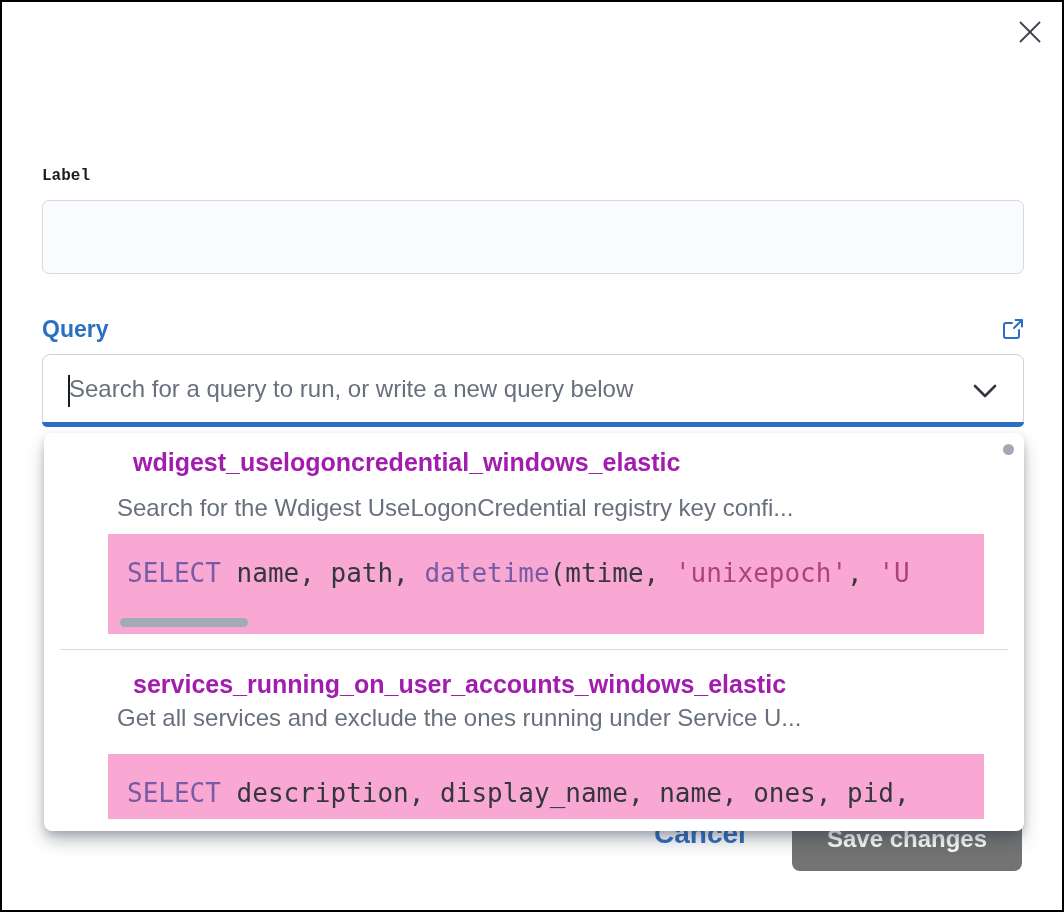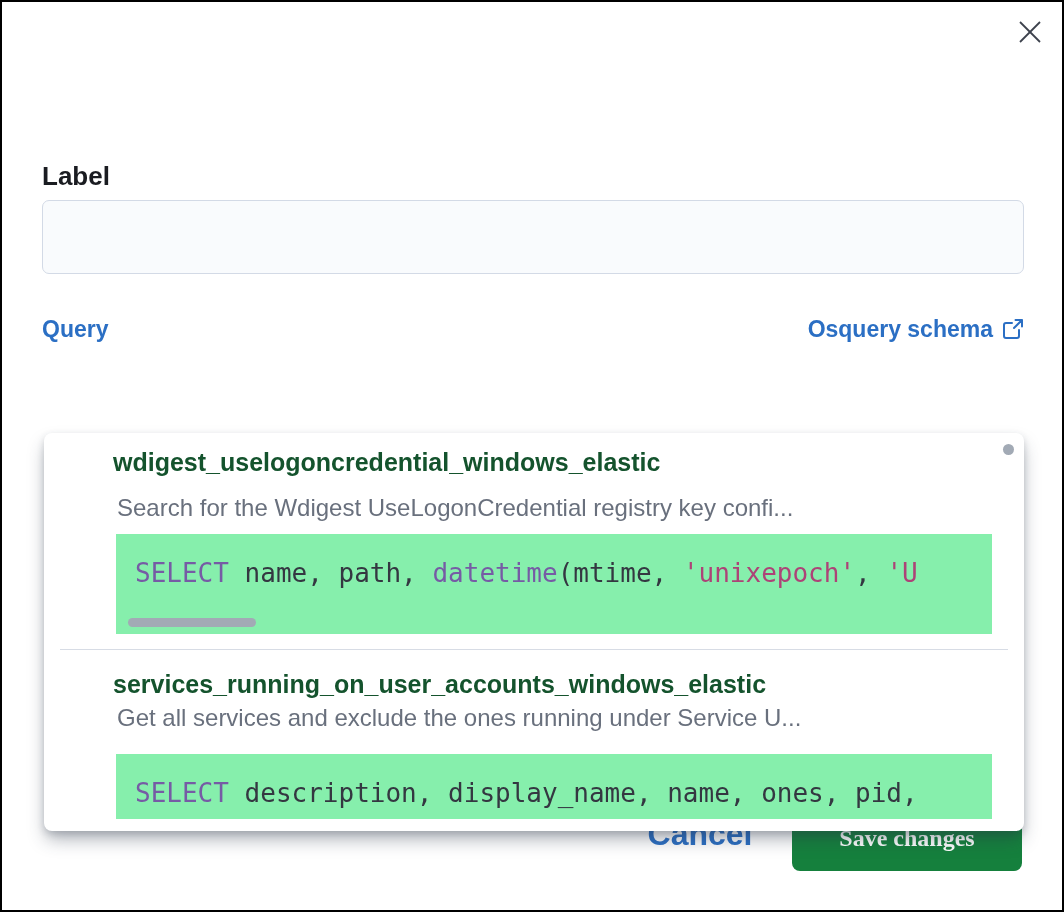--- a/index.html
+++ b/index.html
@@ -23,21 +23,21 @@
     display: flex; align-items: center; justify-content: center;
   }
   .modal-title {
     position: absolute; left: 40px; top: 48px;
     font-size: 50px; font-weight: 700; color: #16191f;
     letter-spacing: -0.5px; line-height: 58px;
   }
   
   .field-label {
     position: absolute; left: 40px; top: 160px;
-    font-size: 26px; font-weight: 700; color: #1a1c21; line-height: 28px;
+    font-size: 16px; font-weight: 700; color: #1a1c21; line-height: 28px; font-family: Liberation Mono, monospace;
   }
   .label-input {
     position: absolute; left: 40px; top: 198px;
     width: 982px; height: 74px;
     background: #f9fbfd;
     border: 1px solid #d3dae6; border-radius: 7px;
     font-size: 24px; color: #343741; padding: 0 18px;
     outline: none;
   }
   
@@ -83,32 +83,32 @@
     background: #fff; border-radius: 8px;
     box-shadow: 0 10px 18px -2px rgba(42, 53, 71, 0.38), 0 3px 7px rgba(42, 53, 71, 0.18);
     z-index: 5; overflow: hidden;
   }
   .v-thumb {
     position: absolute; right: 10px; top: 11px;
     width: 11px; height: 11px; border-radius: 50%;
     background: #a2aab5;
   }
   .opt-title {
-    position: absolute; left: 69px;
-    font-size: 25px; font-weight: 700; color: #14532d; line-height: 30px;
+    position: absolute; left: 89px;
+    font-size: 25px; font-weight: 700; color: #a21caf; line-height: 30px;
     white-space: nowrap; overflow: hidden; max-width: 895px;
   }
   .opt-desc {
     position: absolute; left: 73px;
     font-size: 24px; color: #69707d; line-height: 30px;
     white-space: nowrap; overflow: hidden; max-width: 900px;
   }
   .code-block {
-    position: absolute; left: 72px; width: 876px;
-    background: #86efac; overflow: hidden;
+    position: absolute; left: 64px; width: 876px;
+    background: #f9a8d4; overflow: hidden;
   }
   .code-line {
     position: absolute; left: 19px; top: 23px;
     font-family: "DejaVu Sans Mono", "Liberation Mono", monospace;
     font-size: 26px; line-height: 32px; color: #343741;
     white-space: pre;
   }
   .tok-kw { color: #765ba5; }
   .tok-fn { color: #765ba5; }
   .tok-str { color: #ad4377; }
@@ -126,28 +126,28 @@
   #code1  { top: 101px; height: 100px; }
   #title2 { top: 236px; }
   #desc2  { top: 270px; }
   #code2  { top: 321px; height: 65px; }
   
   .cancel-btn {
     position: absolute; left: 628px; top: 804px;
     width: 140px; height: 56px;
     background: transparent; border: none; cursor: pointer;
     font-family: "Liberation Sans", sans-serif;
-    font-size: 32px; font-weight: 700; color: #2b6fc4;
+    font-size: 28px; font-weight: 700; color: #2b6fc4;
     z-index: 1;
   }
   .save-btn {
     position: absolute; left: 790px; top: 804px;
     width: 230px; height: 65px;
-    background: #15803d; border: none; border-radius: 8px; cursor: pointer;
-    font-family: Liberation Serif, serif;
+    background: #737373; border: none; border-radius: 8px; cursor: pointer;
+    font-family: Liberation Sans, sans-serif;
     font-size: 24px; font-weight: 700; color: #ffffff;
     z-index: 1;
   }
 </style>
 </head>
 <body>
 
 <div class="frame">
 
   <button class="close-btn">
@@ -157,28 +157,35 @@
     </svg>
   </button>
 
 
   <div class="field-label">Label</div>
   <input class="label-input" type="text" value="" style="">
 
   <div class="query-row">
     <span class="query-label">Query</span>
     <a class="schema-link">
-      <span>Osquery schema</span>
       <svg width="22" height="22" viewBox="0 0 22 22" fill="none">
         <path d="M17 12 v6 a2 2 0 0 1 -2 2 h-11 a2 2 0 0 1 -2 -2 v-11 a2 2 0 0 1 2 -2 h6" stroke="#2b6fc4" stroke-width="2" stroke-linecap="round"></path>
         <path d="M12 10 L20 2 M13.5 2 H20 V8.5" stroke="#2b6fc4" stroke-width="2" stroke-linecap="round" stroke-linejoin="round"></path>
       </svg>
     </a>
   </div>
 
+  <div class="combobox">
+    <span class="text-caret"></span>
+    <input class="search-input" type="text" placeholder="Search for a query to run, or write a new query below" style="">
+    <svg class="chevron" width="28" height="18" viewBox="0 0 28 18" fill="none">
+      <path d="M4 4 L14 14 L24 4" stroke="#343741" stroke-width="2.6" stroke-linecap="round" stroke-linejoin="round"></path>
+    </svg>
+    <div class="focus-bar"></div>
+  </div>
 
   <div class="dropdown">
     <div class="v-thumb"></div>
 
     <div>
       <div class="opt-title" id="title1">wdigest_uselogoncredential_windows_elastic</div>
       <div class="opt-desc" id="desc1">Search for the Wdigest UseLogonCredential registry key confi...</div>
       <div class="code-block" id="code1">
         <div class="code-line"><span class="tok-kw">SELECT</span><span> name, path, </span><span class="tok-fn">datetime</span><span>(mtime, </span><span class="tok-str">'unixepoch'</span><span>, </span><span class="tok-str">'U</span></div>
         <div class="h-thumb"></div>

